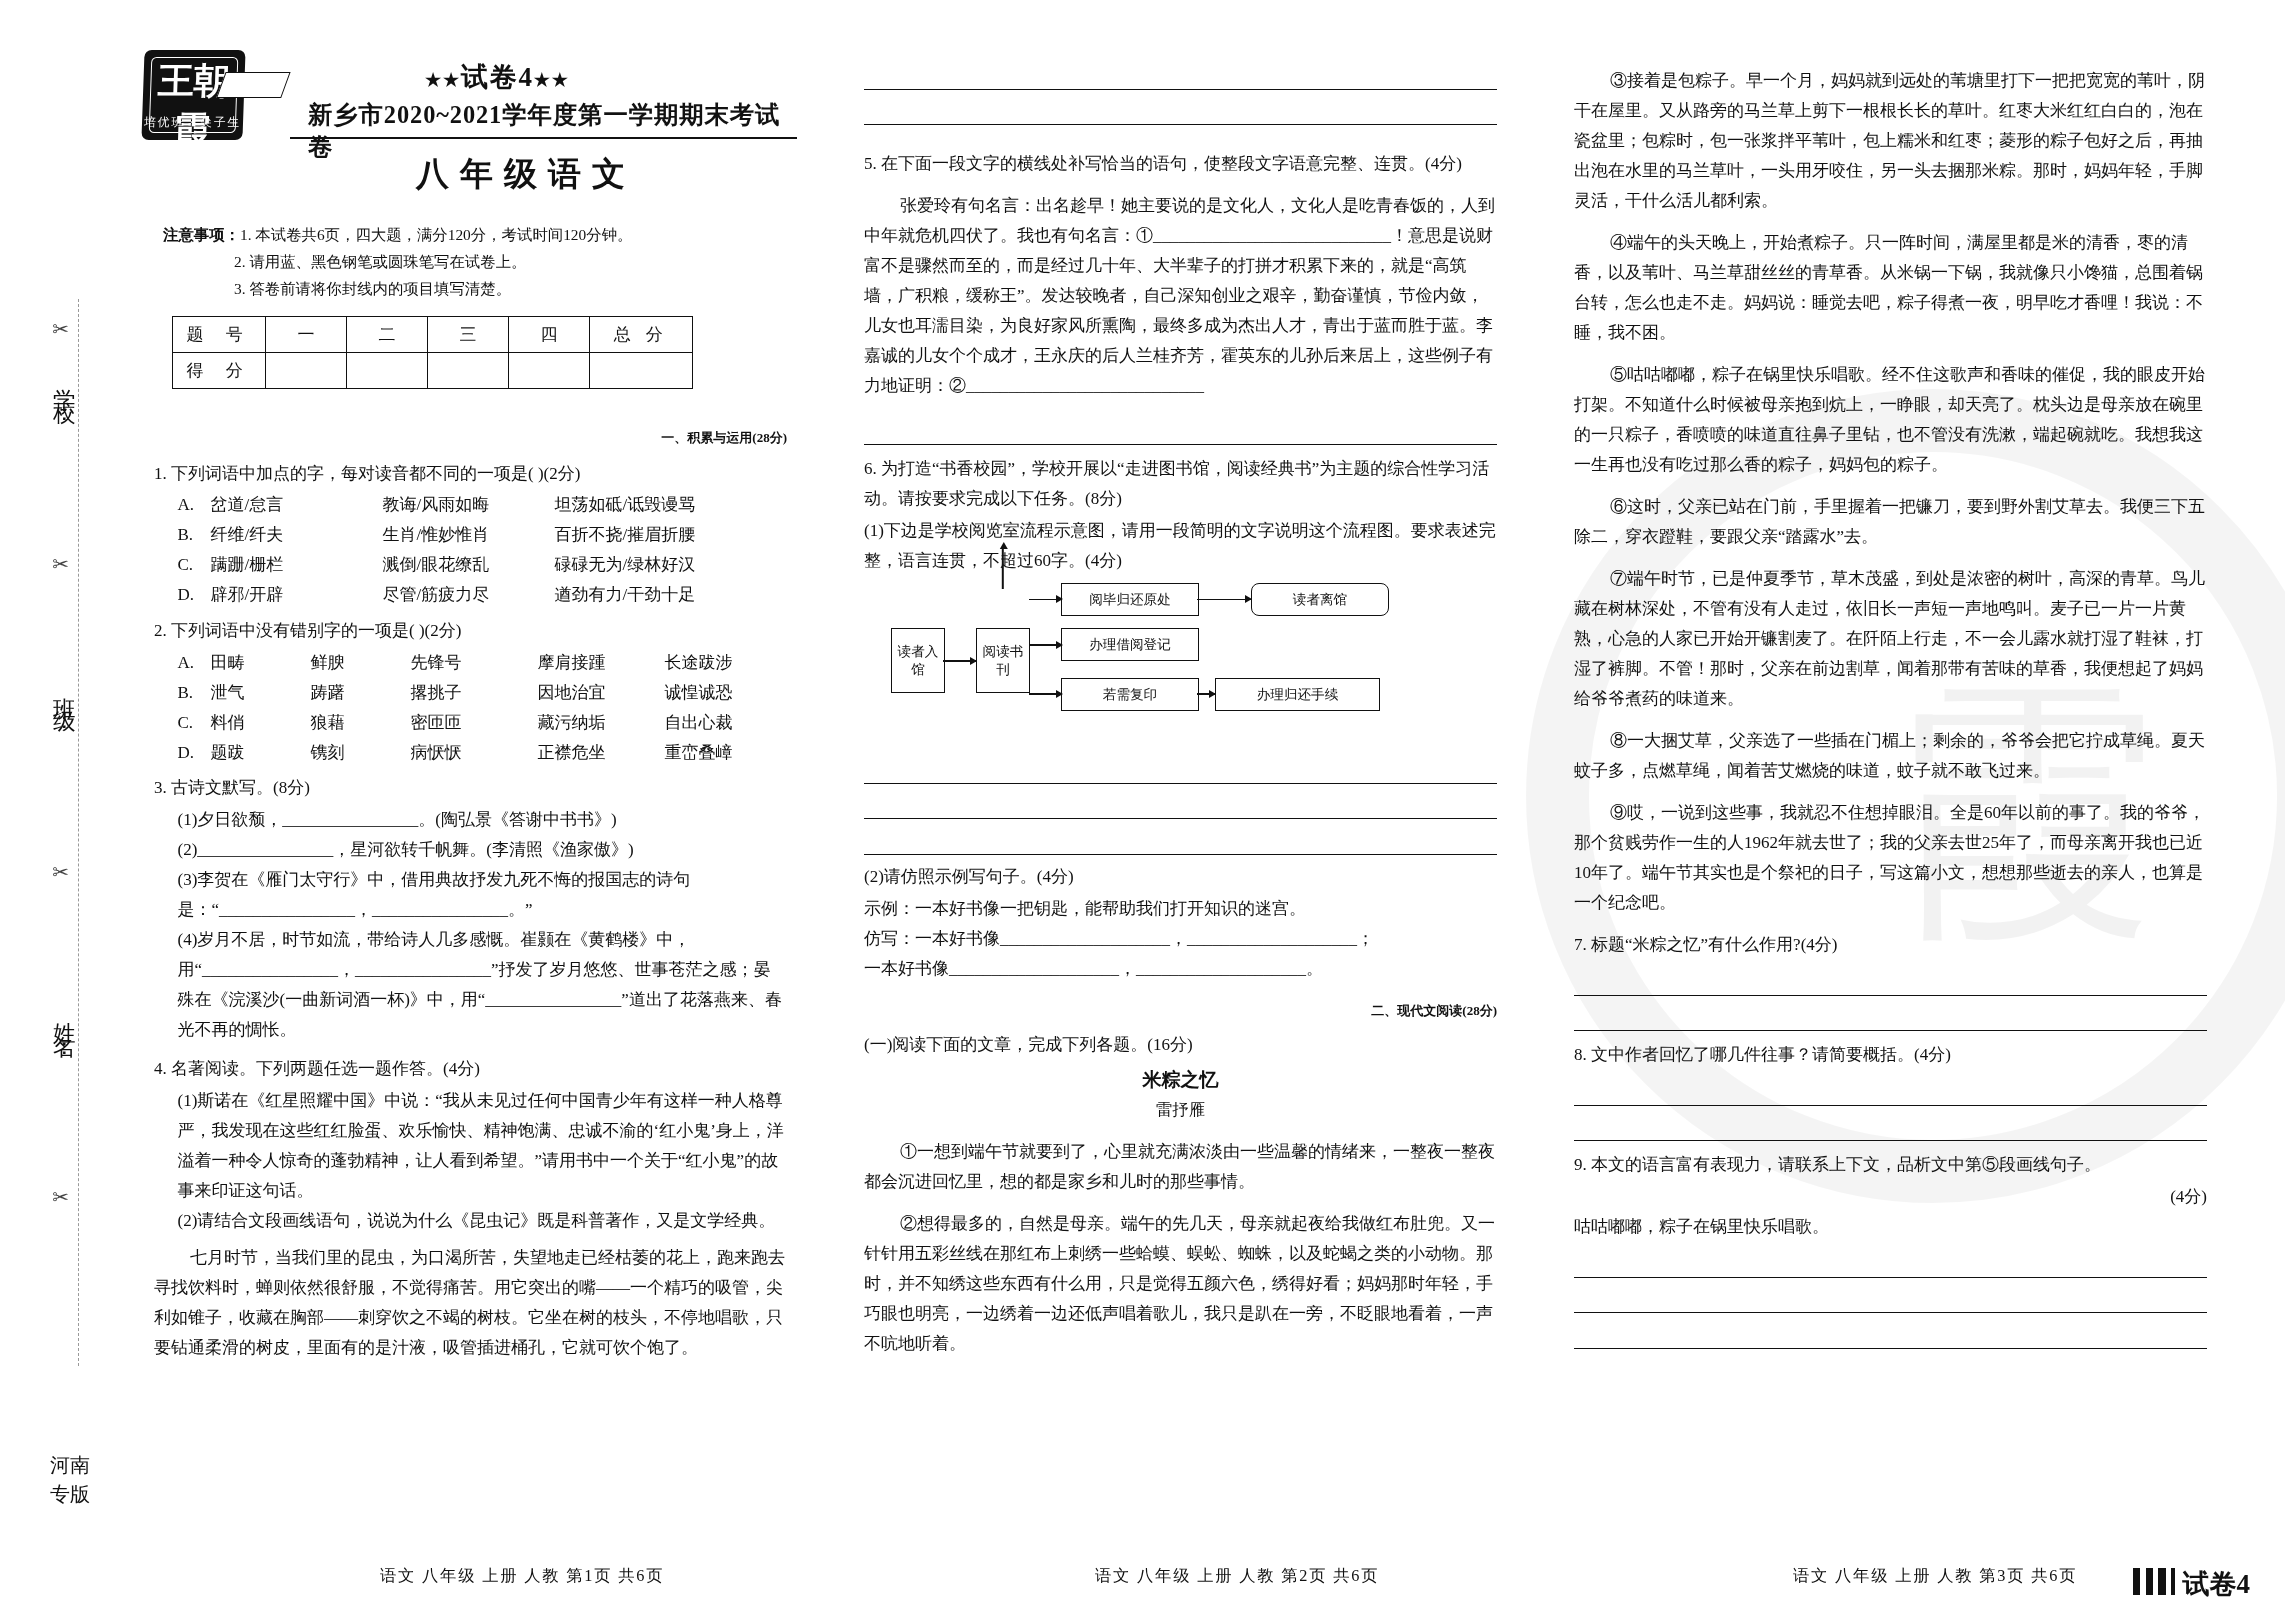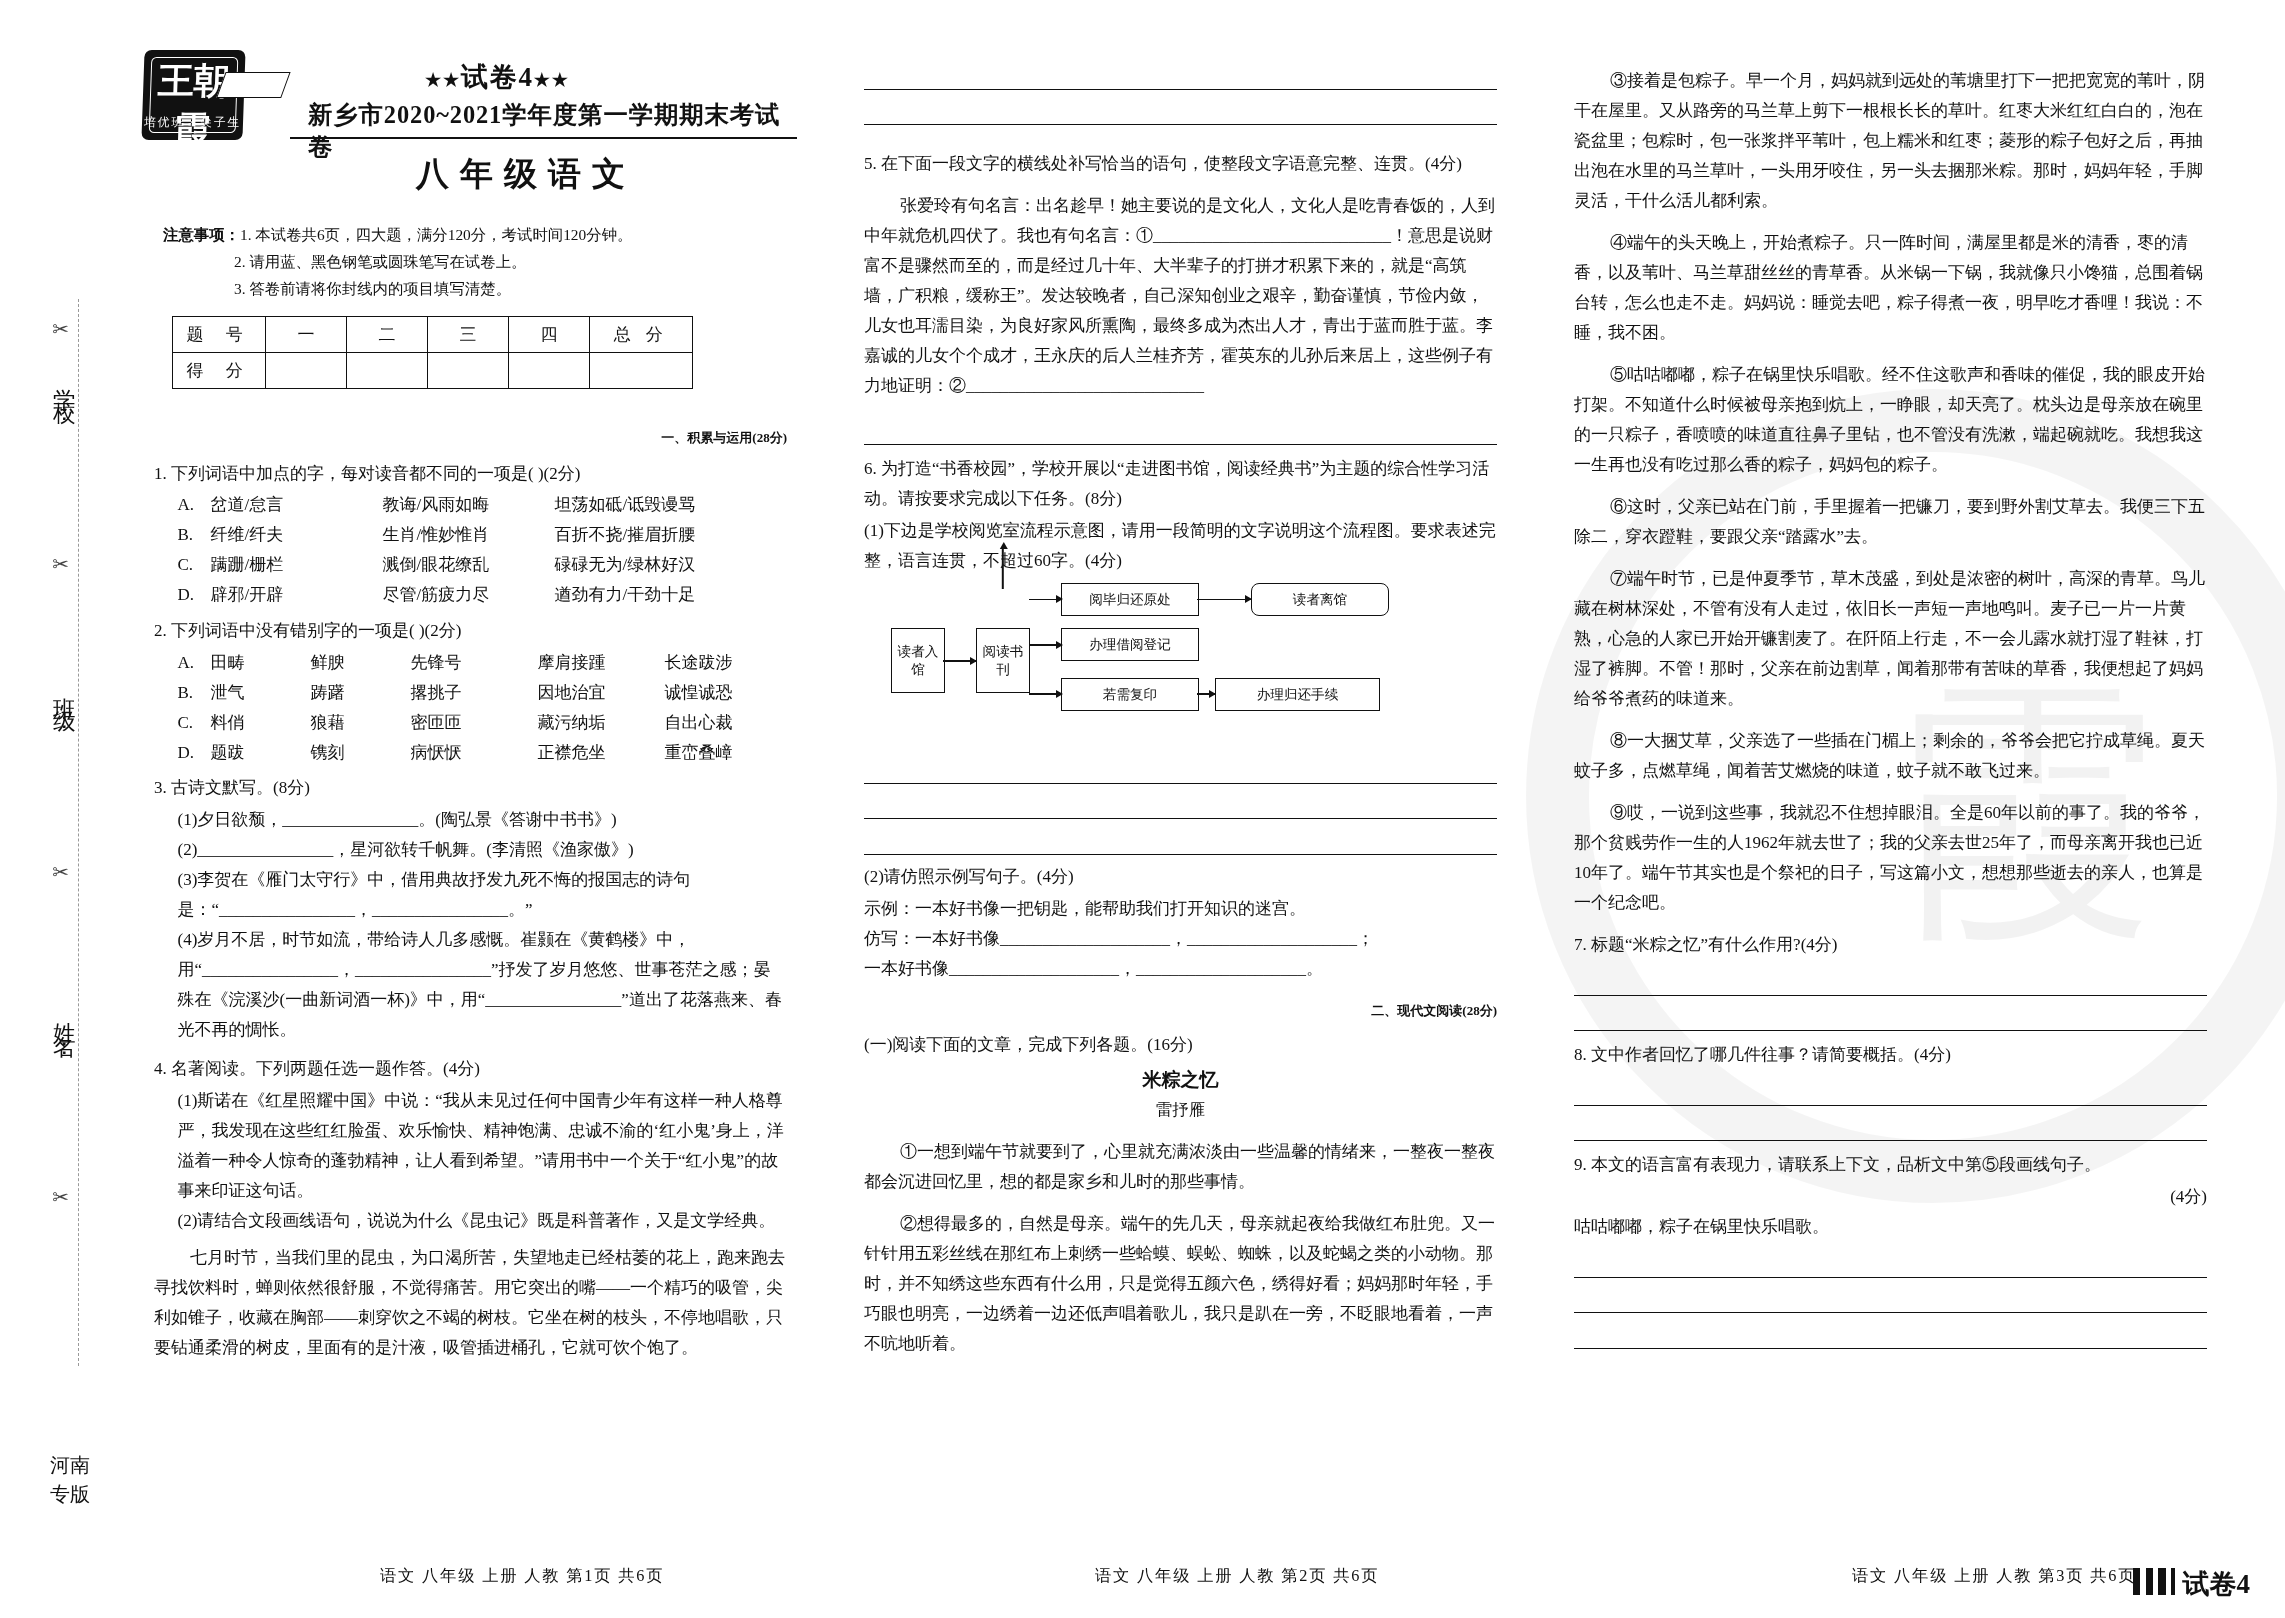--- a/index.html
+++ b/index.html
@@ -68,21 +68,21 @@
   .flow{position:relative;width:579px;height:163px;margin:7.2px 0 5.4px 27px;}
   .fbox{position:absolute;border:1.8px solid #111;font-size:13.6px;text-align:center;display:flex;align-items:center;justify-content:center;line-height:18px;}
   .farrow{position:absolute;background:#111;height:1.8px;}
   .farrow:after{content:"";position:absolute;right:-0.9px;top:-3.6px;border-left:7.2px solid #111;border-top:4.5px solid transparent;border-bottom:4.5px solid transparent;}
   .farrowv{position:absolute;background:#111;width:1.8px;}
   .farrowv:after{content:"";position:absolute;left:-3.6px;bottom:-7.2px;border-top:7.2px solid #111;border-left:4.5px solid transparent;border-right:4.5px solid transparent;}
 
   .footer{position:absolute;bottom:31px;font-size:16.3px;letter-spacing:1.8px;}
   .f1{left:380px;}
   .f2{left:1095px;}
-  .f3{left:1852px;}
+  .f3{left:1793px;}
   .pagetag{position:absolute;right:36px;bottom:16.3px;font-size:27px;font-weight:bold;}
   .pagetag .bar{display:inline-block;width:42px;height:27px;background:#111;margin-right:7.2px;vertical-align:-2.7px;
     background:repeating-linear-gradient(90deg,#111 0 7.2px,#fff 7.2px 12.7px);}
   .prov{position:absolute;left:43px;bottom:109px;width:54px;font-size:20px;line-height:29px;text-align:center;color:#111;}
 </style>
 </head>
 <body>
 
 <div class="page">
 

